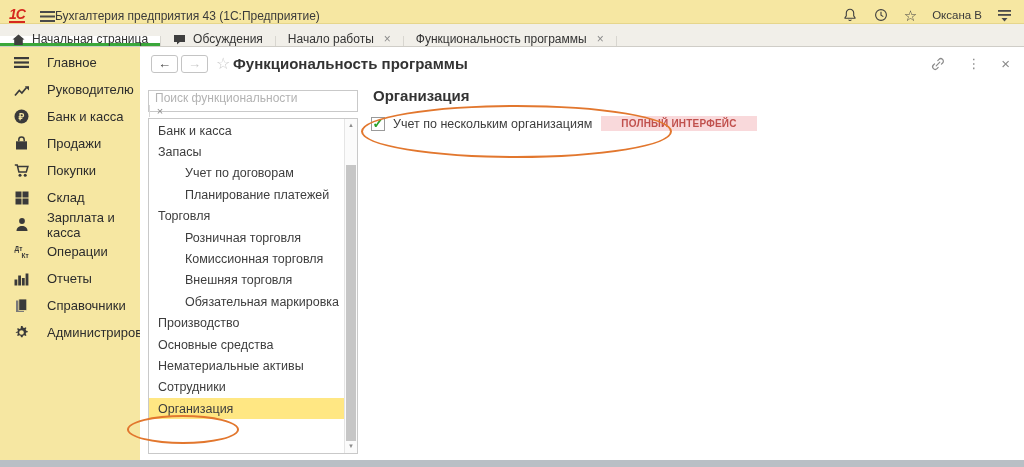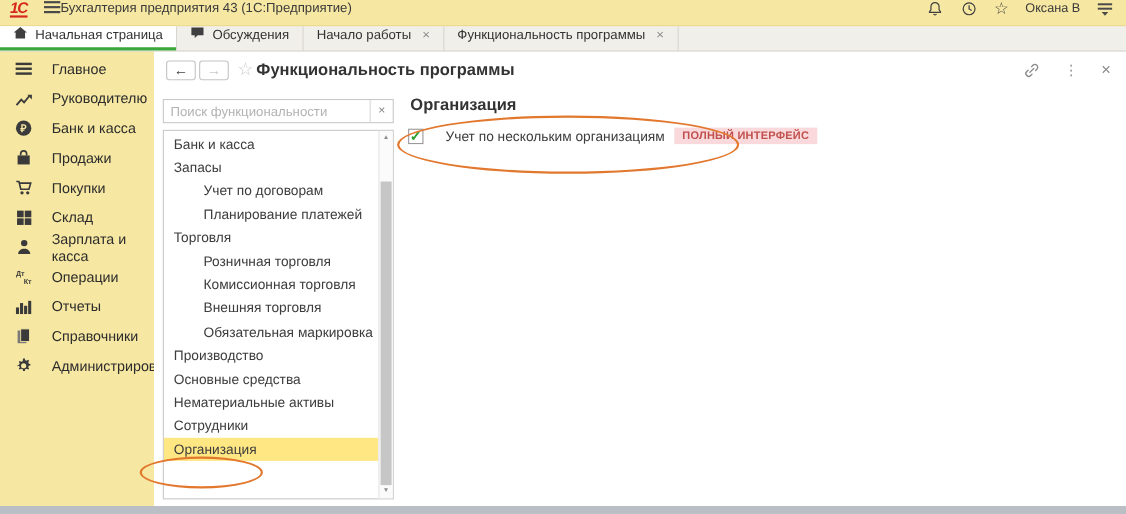--- a/index.html
+++ b/index.html
@@ -1,35 +1,35 @@
 <!DOCTYPE html>
 <html><head>
 <meta charset="utf-8">
 <style>
   html,body{margin:0;padding:0;}
   #window{position:relative;width:1024px;height:467px;overflow:hidden;background:#fff;
           font-family:"Liberation Sans",sans-serif;-webkit-font-smoothing:antialiased;}
 
   
   .titlebar{position:absolute;left:0;top:0;width:1024px;height:24px;background:#f6e7a2;
-            display:flex;align-items:flex-start;border-bottom:1px solid #e6d68c;box-sizing:border-box;}
+            display:flex;align-items:flex-end;border-bottom:1px solid #e6d68c;box-sizing:border-box;}
   .logo{color:#d6281e;font-weight:bold;font-size:14px;font-style:italic;margin-left:9px;letter-spacing:-1px;
         border-bottom:2px solid #d6281e;line-height:14px;}
   .burger{margin-left:15px;display:flex;}
   .app-title{font-size:12px;color:#3a3a3a;}
   .tb-right{margin-left:auto;display:flex;align-items:center;gap:15px;margin-right:12px;}
   .tb-ic{display:flex;align-items:center;color:#3f3f3f;}
   .tb-star{font-size:15px;line-height:15px;color:#3f3f3f;}
   .user-name{font-size:11.5px;color:#3a3a3a;}
 
   
   .tabbar{position:absolute;left:0;top:24px;width:1024px;height:23px;background:#f1efe9;
           border-bottom:1px solid #cfcdc7;box-sizing:border-box;display:flex;}
-  .tab{display:flex;align-items:flex-start;gap:7px;padding:0 12px;font-size:12px;color:#333;
-       border-right:1px solid #d8d6d0;box-sizing:border-box;}
+  .tab{display:flex;align-items:flex-end;gap:7px;padding:0 12px;font-size:12px;color:#333;
+       border-right:1px solid #d8d6d0;box-sizing:border-box;margin-top:12px;}
   .tab.active{background:#fff;box-shadow:inset 0 -3px 0 #3aa73a;}
   .tab .close{color:#8a8a8a;font-size:12px;margin-left:3px;}
 
   
   .sidebar{position:absolute;left:0;top:47px;width:140px;height:413px;background:#f6e7a2;
            padding-top:2px;box-sizing:border-box;}
   .side-item{height:27px;display:flex;align-items:center;padding-left:13px;gap:17px;
              font-size:13px;color:#2c2c2c;cursor:default;}
   .sicon{width:17px;height:17px;display:flex;align-items:center;justify-content:center;flex:none;}
 
@@ -40,21 +40,21 @@
   .btn-back{left:11px;color:#444;}
   .btn-fwd{left:41px;color:#c9c9c9;}
   .hdr-star{position:absolute;left:76px;top:8px;color:#c9c9c9;font-size:16px;line-height:18px;}
   .hdr-title{position:absolute;left:93px;top:8px;font-size:15px;font-weight:bold;color:#333;}
   .hdr-icons{position:absolute;right:14px;top:9px;display:flex;align-items:center;gap:21px;}
   .hdr-dots{color:#8a8a8a;font-size:13px;line-height:14px;}
   .hdr-close{color:#8a8a8a;font-size:15px;line-height:14px;}
 
   
   .search-box{position:absolute;left:8px;top:43px;width:210px;height:22px;border:1px solid #c9c9c9;
-              box-sizing:border-box;display:flex;background:#fff;}
+              box-sizing:border-box;display:flex;background:#fff;flex-direction:column;}
   .search-box input{flex:1;min-width:0;border:0;outline:0;padding:0 6px;font-size:12px;
                     font-family:"Liberation Sans",sans-serif;color:#333;background:transparent;}
   .search-box input::placeholder{color:#b3b3b3;}
   .search-clear{width:20px;border-left:1px solid #d8d8d8;display:flex;align-items:center;
                 justify-content:center;color:#8a8a8a;font-size:11px;}
 
   
   .list-panel{position:absolute;left:8px;top:71px;width:210px;height:336px;border:1px solid #c9c9c9;
               box-sizing:border-box;background:#fff;}
   .rows{position:absolute;left:0;top:1px;right:13px;}
@@ -67,22 +67,22 @@
           text-align:center;line-height:12px;}
   .vs-up{top:0;} .vs-down{bottom:1px;}
   .vs-thumb{position:absolute;left:1px;right:1px;top:46px;height:276px;background:#c6c6c6;}
 
   
   .panel-heading{position:absolute;left:233px;top:40px;font-size:15px;font-weight:bold;color:#333;}
   .option-row{position:absolute;left:231px;top:69px;display:flex;align-items:center;}
   .checkbox{width:14px;height:14px;border:1px solid #9a9a9a;background:#fff;display:flex;
             align-items:center;justify-content:center;color:#2ba12b;font-size:13px;font-weight:bold;
             line-height:1;box-sizing:border-box;flex:none;}
-  .option-label{font-size:12.5px;color:#3d3d3d;margin-left:20px;}
-  .badge{background:#f9d9db;color:#c0504d;font-size:10px;font-weight:bold;padding:2px 7px;
+  .option-label{font-size:12.5px;color:#3d3d3d;margin-left:8px;}
+  .badge{background:#f9d9db;color:#c0504d;font-size:10px;font-weight:bold;padding:2px 20px;
          margin-left:9px;letter-spacing:.2px;white-space:nowrap;}
   .option-desc{position:absolute;left:229px;top:92px;font-size:12.5px;color:#91908a;}
 
   
   .bottom-strip{position:absolute;left:0;top:460px;width:1024px;height:7px;background:#b9bfc5;}
 
   
   .ellipse{position:absolute;border:2px solid #e2772e;border-radius:50%;pointer-events:none;box-sizing:border-box;}
   #ellipse-option{left:361px;top:105px;width:311px;height:53px;}
   #ellipse-org{left:127px;top:415px;width:112px;height:29px;}

